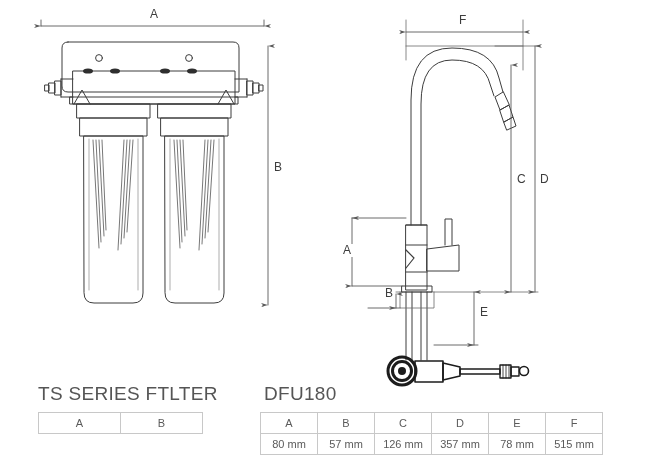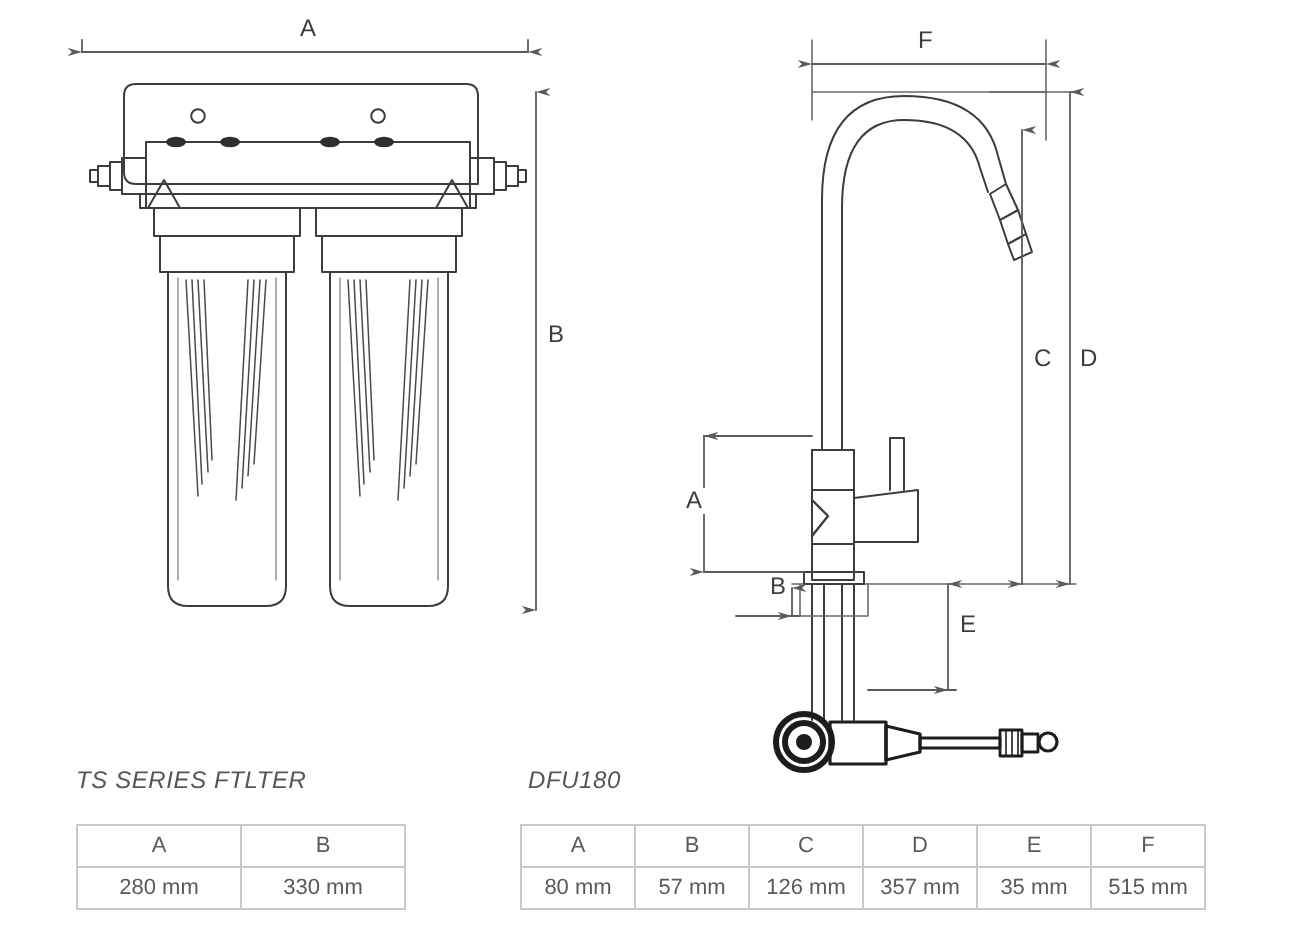--- a/index.html
+++ b/index.html
@@ -11,25 +11,24 @@
     color:#4a4a4a;
     overflow:hidden;
     position:relative;
   }
   .sheet{position:absolute;left:0;top:0;width:648px;height:466px;}
   .svg-layer{position:absolute;left:0;top:0;width:648px;height:466px;}
 
   
   .caption{
     position:absolute;
-    font-size:12px;
+    font-size:19px;
     letter-spacing:.3px;
     color:#555555;
     white-space:nowrap;
-    font-style:italic;
   }
   #cap-left{left:38px;top:383px;}
   #cap-right{left:264px;top:383px;}
 
   
   .dim-table{
     position:absolute;
     border-collapse:collapse;
     font-size:11px;
     color:#5a5a5a;
@@ -268,41 +267,37 @@
   <div class="caption" id="cap-left">TS SERIES FTLTER</div>
 
   <div class="caption" id="cap-right">DFU180</div>
 
   <table class="dim-table" id="table-ts">
     <tbody>
       <tr>
         <td>A</td>
         <td>B</td>
       </tr>
-      <tr>
-        <td>280 mm</td>
-        <td>330 mm</td>
-      </tr>
     </tbody>
   </table>
 
   <table class="dim-table" id="table-dfu">
     <tbody>
       <tr>
         <td>A</td>
         <td>B</td>
         <td>C</td>
         <td>D</td>
         <td>E</td>
         <td>F</td>
       </tr>
       <tr>
         <td>80 mm</td>
         <td>57 mm</td>
         <td>126 mm</td>
         <td>357 mm</td>
-        <td>35 mm</td>
+        <td>78 mm</td>
         <td>515 mm</td>
       </tr>
     </tbody>
   </table>
 
 </div>
 
 </body></html>

